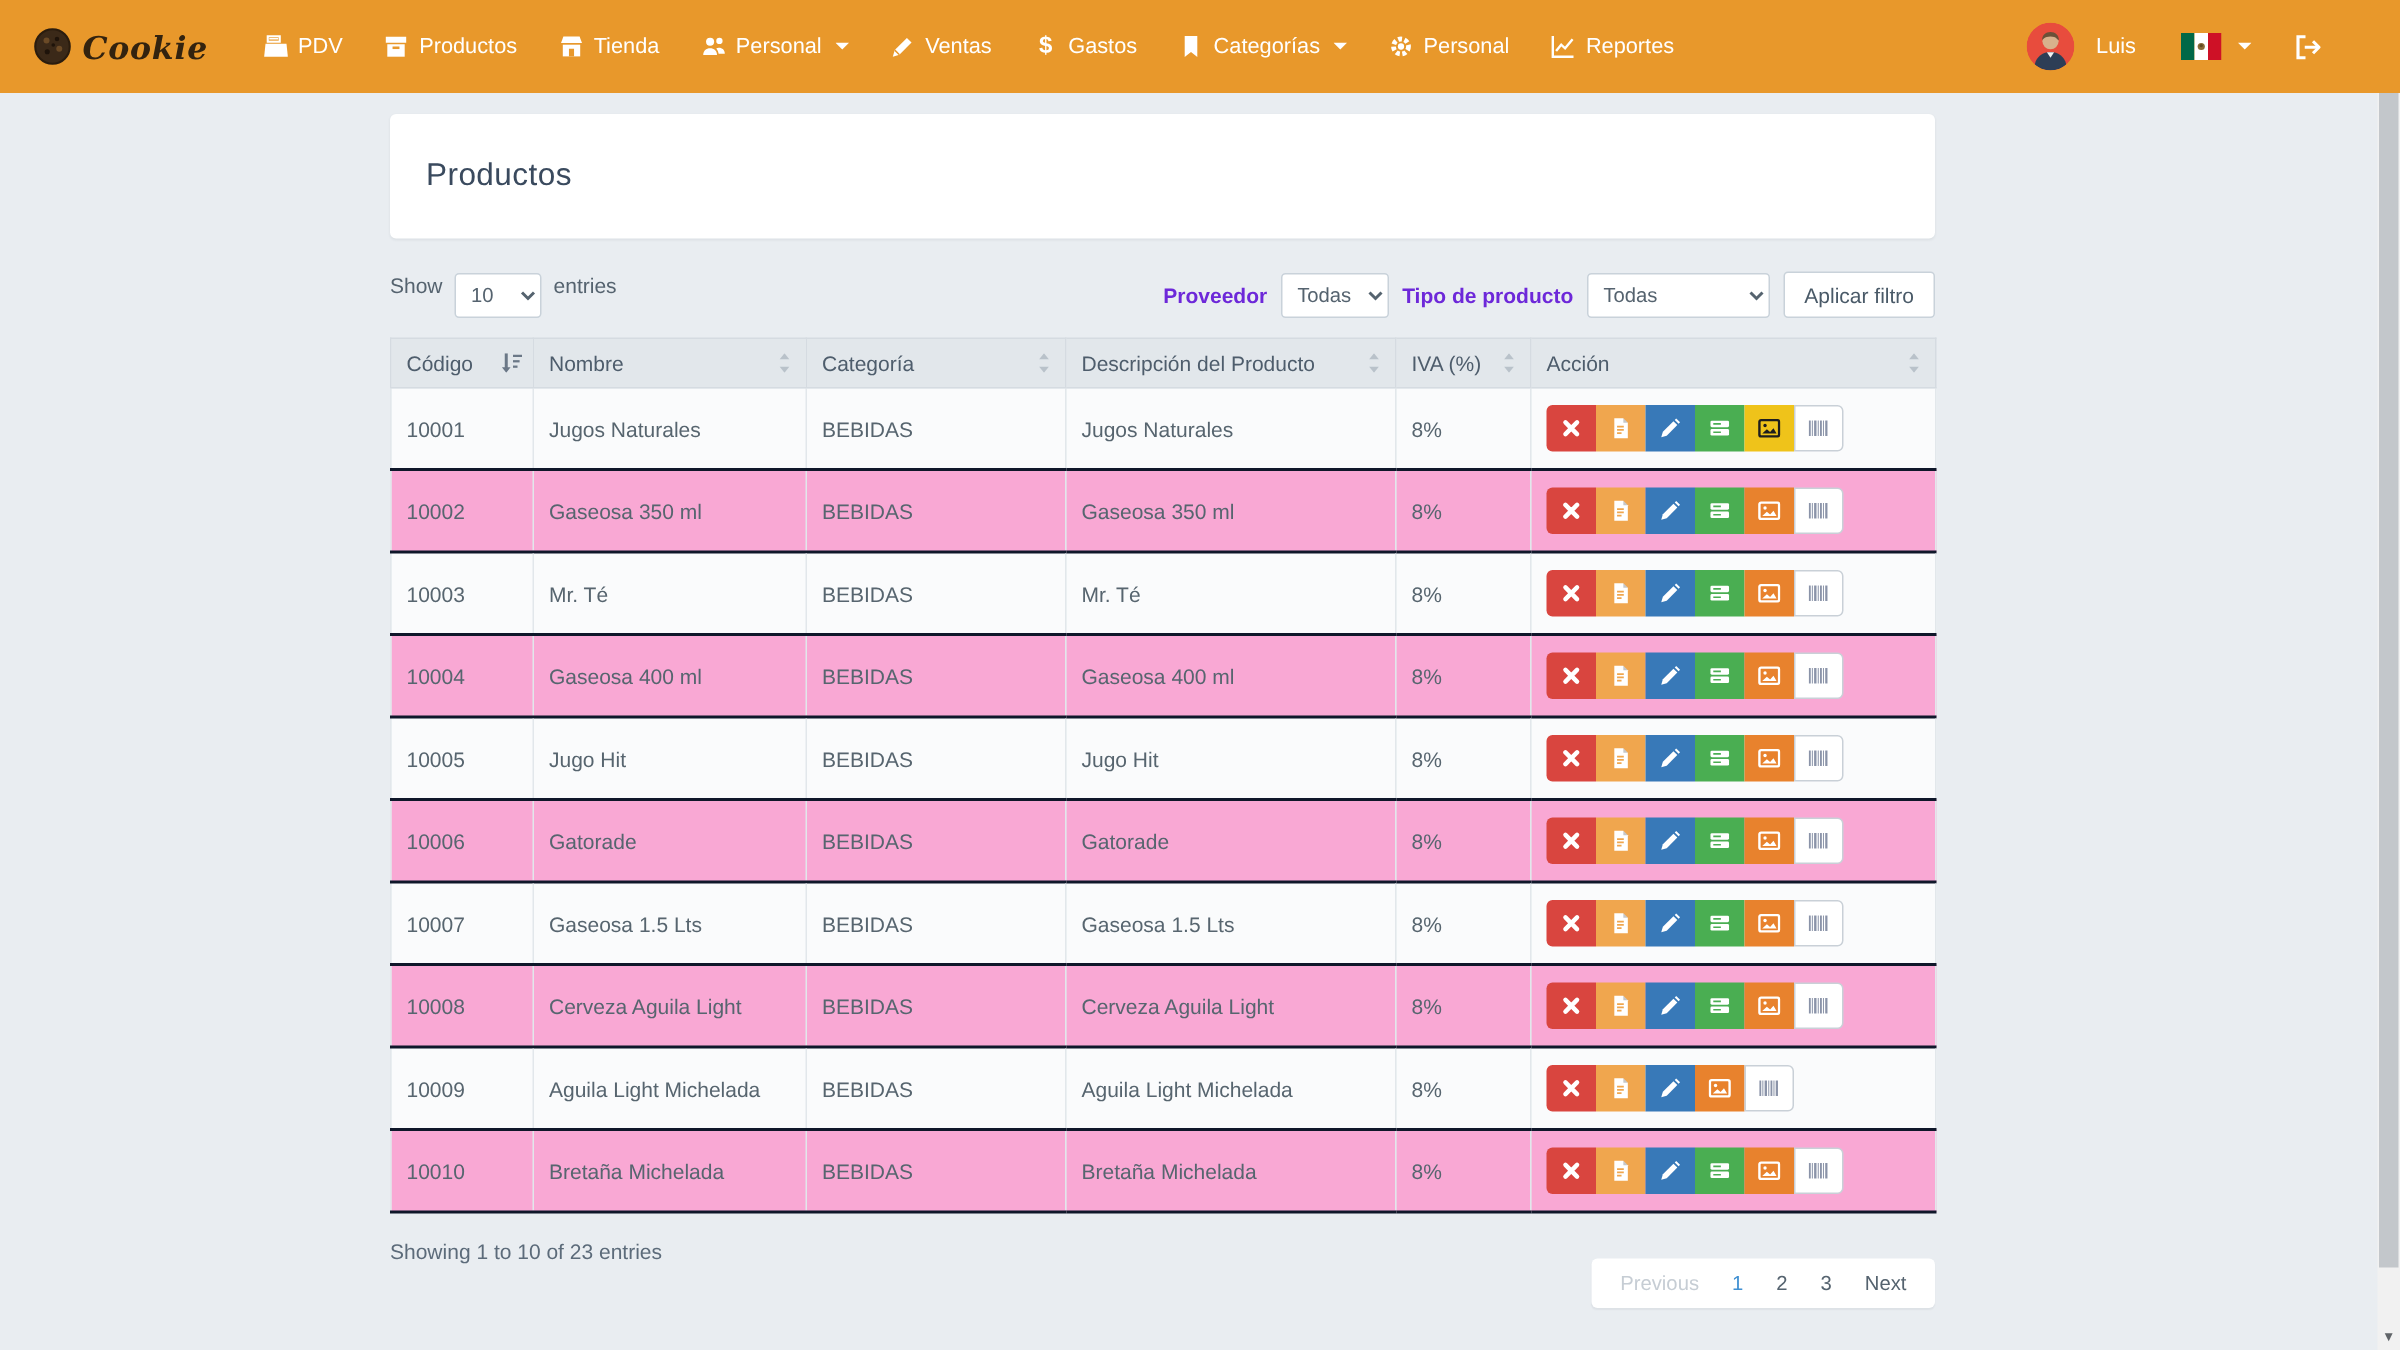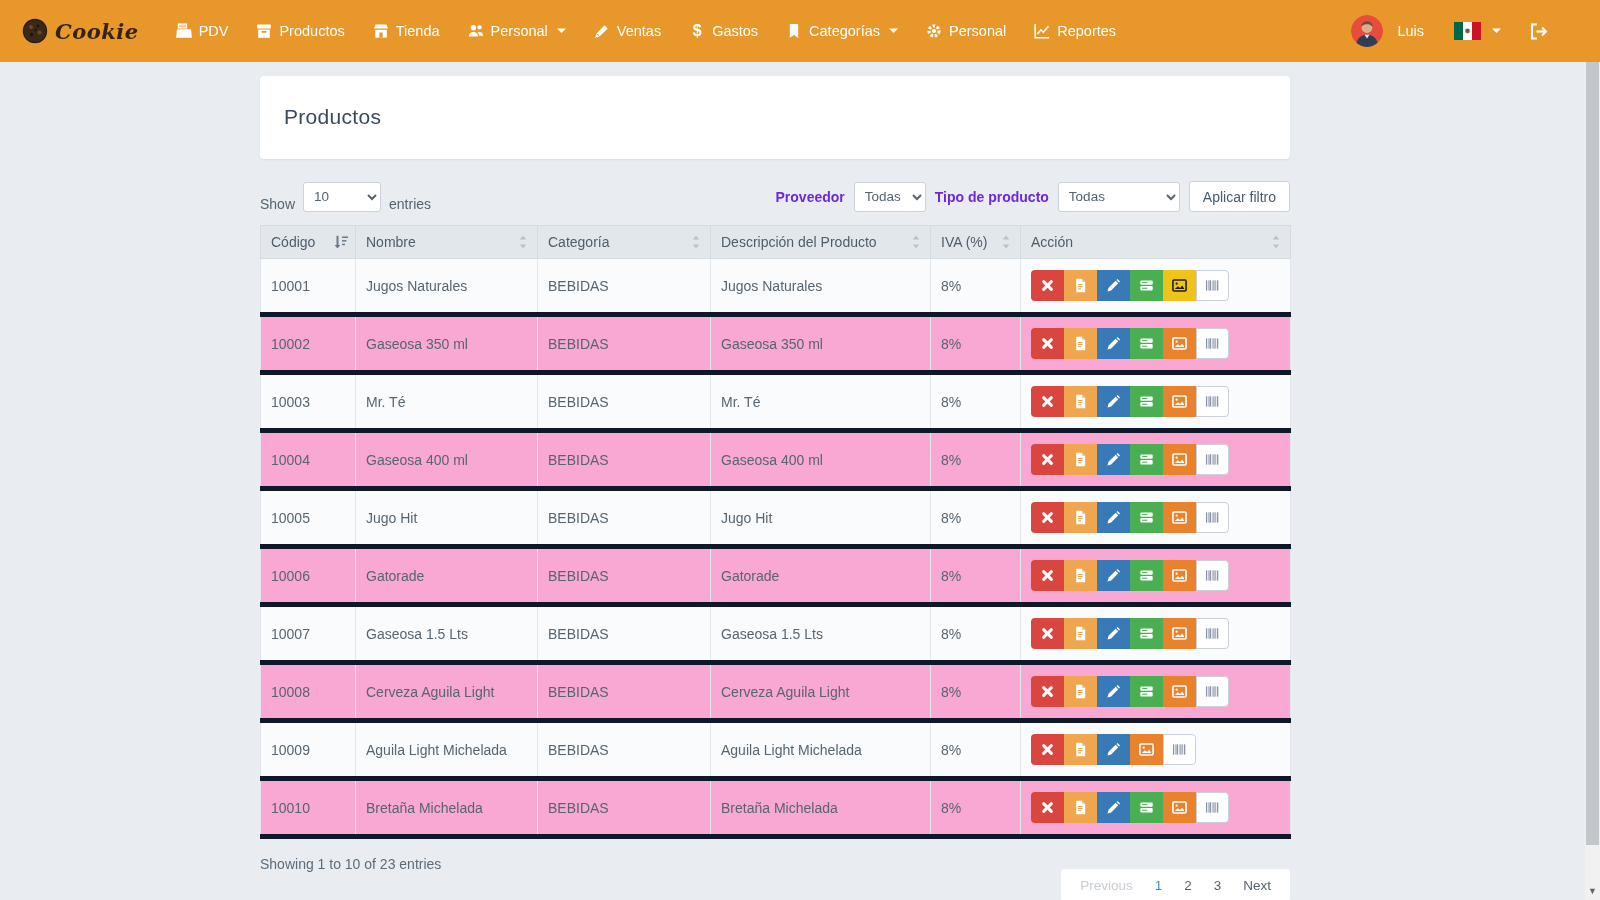--- a/index.html
+++ b/index.html
@@ -24,39 +24,39 @@
   .flag-wrap svg.flag { width:27px; height:18px; display:block; }
   .signout { margin-left:14px; cursor:pointer; display:inline-flex; }
   .signout svg { width:19px; height:19px; }
 
   
   .content { position:absolute; left:260px; top:76px; width:1030px; }
   .title-card { background:#fff; border-radius:4px; box-shadow:0 1px 2px rgba(40,50,60,.08); padding:29px 24px 30px 24px; }
   .page-title { font-size:21px; font-weight:normal; color:#3A4A5E; letter-spacing:.3px; }
 
   .controls-row { display:flex; align-items:center; justify-content:space-between; margin-top:22px; font-size:14px; color:#55636F; }
-  .length-wrap { display:flex; align-items:flex-end; gap:8px; }
+  .length-wrap { display:flex; align-items:flex-start; gap:8px; }
   select { font-family:inherit; font-size:13.5px; color:#55636F; background:#fff; border:1px solid #C9D2DA; border-radius:3px; height:30px; padding:0 6px; }
-  .len-select { width:78px; }
+  .len-select { width:58px; }
   .filters { display:flex; align-items:center; gap:9px; }
   .filters b { color:#6d28d9; }
   .prov-select { width:72px; }
   .tipo-select { width:122px; }
   .btn-filter { font-family:inherit; background:#fff; border:1px solid #C9D2DA; border-radius:3px; height:31px; padding:0 13px; font-size:14px; color:#4A5A68; cursor:pointer; }
 
   .search-row { display:flex; justify-content:flex-end; align-items:center; gap:8px; margin-top:17px; font-size:14px; }
   .search-input { width:152px; height:29px; border:1px solid #C9D2DA; border-radius:3px; background:#fff; padding:0 8px; font-family:inherit; font-size:13px; }
 
   
   table { border-collapse:collapse; table-layout:fixed; width:1030px; margin-top:13px; font-size:14px; }
   thead th { background:#E2E7EB; border:1px solid #D5DBE1; border-left:none; color:#4E5D6C; font-weight:normal; text-align:left; padding:7px 10px; height:33px; cursor:pointer; position:relative; }
   thead th:first-child { border-left:1px solid #D5DBE1; }
   th .sort { position:absolute; right:7px; top:50%; transform:translateY(-50%); display:inline-flex; }
   th .sort svg { width:14px; height:13px; }
-  tbody td { padding:11px 10px; border-bottom:5px solid #0f172a; border-right:1px solid #E2E7EB; height:44px; color:#57South; color:#57656F; }
+  tbody td { padding:11px 10px; border-bottom:2px solid #0f172a; border-right:1px solid #E2E7EB; height:44px; color:#57South; color:#57656F; }
   tbody td:first-child { border-left:1px solid #E2E7EB; }
   tbody tr.odd  { background:#FAFBFC; }
   tbody tr.even { background:#f9a8d4; }
 
   .btn-group { display:inline-flex; }
   .abtn { width:33px; height:31px; display:inline-flex; align-items:center; justify-content:center; border:none; cursor:pointer; color:#fff; padding:0; }
   .abtn:first-child { border-radius:4px 0 0 4px; }
   .abtn:last-child  { border-radius:0 4px 4px 0; }
   .abtn svg { width:15px; height:15px; }
   .abtn.barcode { background:#fff; border:1px solid #C9D0D7; color:#8A93A8; }

